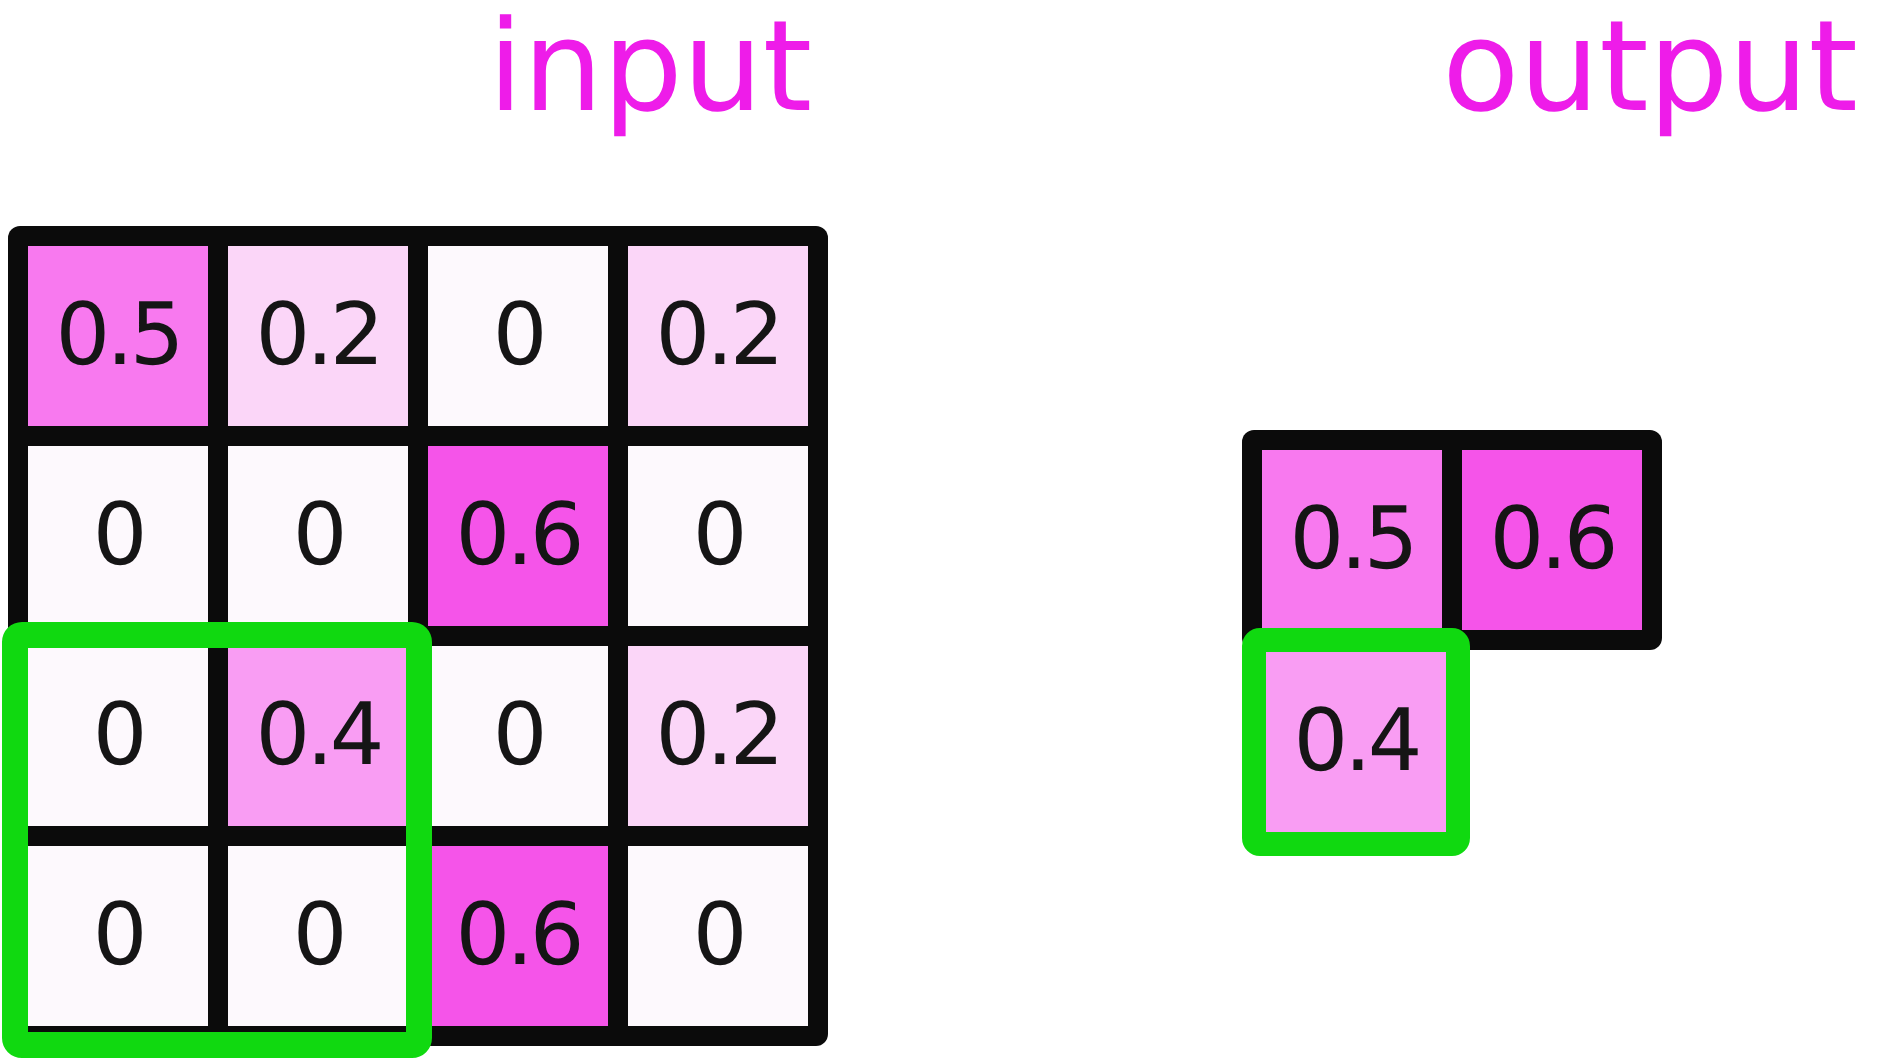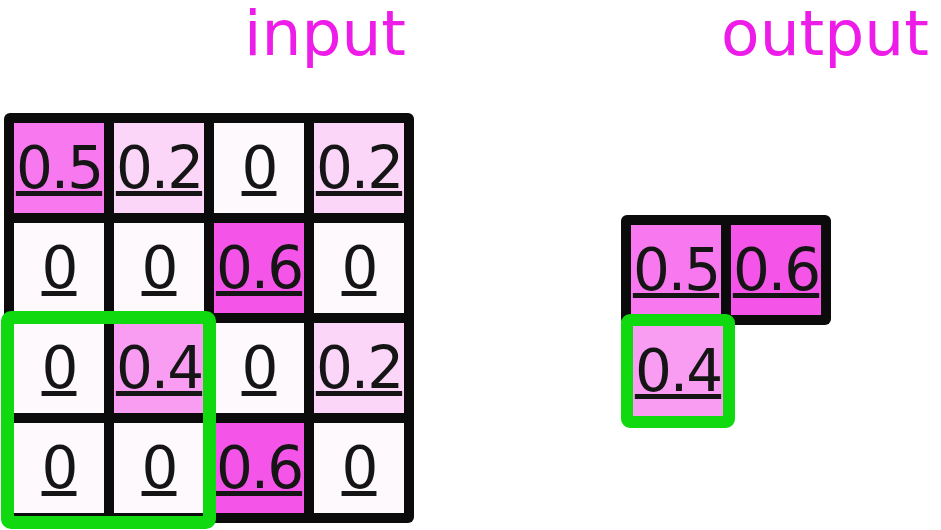--- a/index.html
+++ b/index.html
@@ -44,25 +44,24 @@
     left: 621px;
     top: 215px;
     grid-template-columns: repeat(2, 90px);
   }
   .cell {
     width: 90px;
     height: 90px;
     display: flex;
     align-items: center;
     justify-content: center;
-    font-size: 58px;
+    font-size: 43px;
     letter-spacing: -2px;
     color: var(--text-color, #151515);
     background: #fdf9fd;
-    text-decoration: underline;
   }
   .input-highlight {
     position: absolute;
     left: 1px;
     top: 311px;
     width: 215px;
     height: 218px;
     box-sizing: border-box;
     border: 13px solid var(--highlight-color, #10d910);
     border-radius: 10px;

